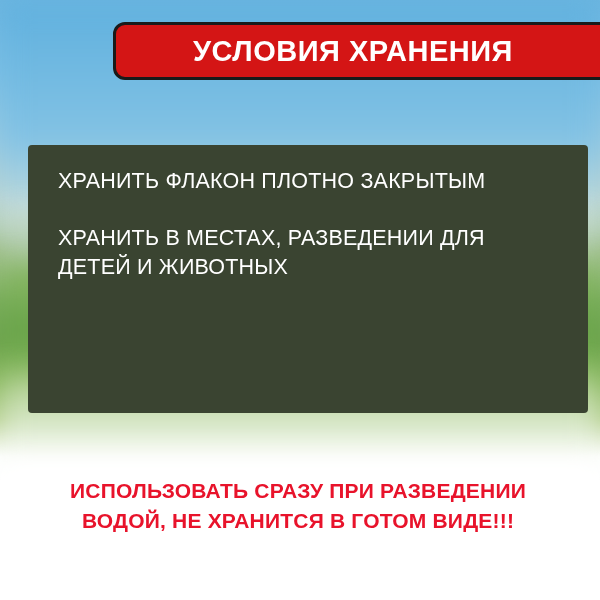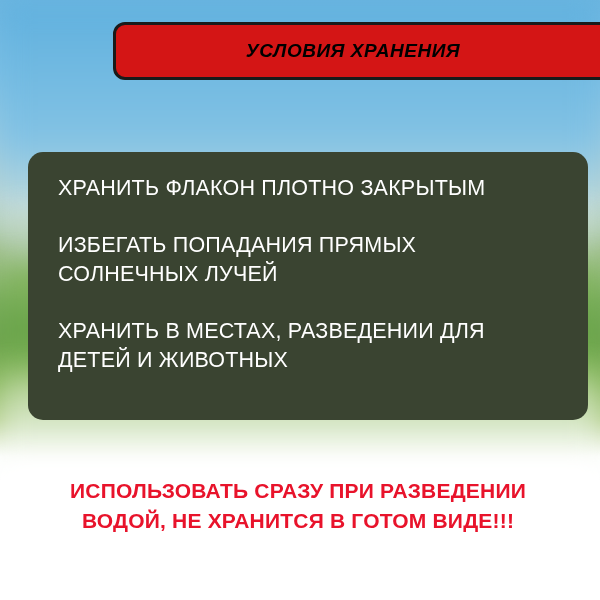--- a/index.html
+++ b/index.html
@@ -76,38 +76,37 @@
     background: #d41515;
     border: 3px solid #1a1a1a;
     border-radius: 12px;
     box-sizing: border-box;
     display: flex;
     align-items: center;
     justify-content: center;
     overflow: hidden;
   }
   #title-text {
-    color: #000000;
-    font-size: 19px;
+    color: #ffffff;
+    font-size: 29px;
     font-weight: bold;
     letter-spacing: 0.5px;
     white-space: nowrap;
     margin-left: -40px;
-    font-style: italic;
   }
 
   
   #panel {
     position: absolute;
     left: 28px;
-    top: 152px;
+    top: 145px;
     width: 560px;
     height: 268px;
     background: #3a4431;
-    border-radius: 15px;
+    border-radius: 4px;
     box-sizing: border-box;
     padding: 22px 0 0 0;
   }
   .panel-item {
     color: #ffffff;
     font-size: 21.5px;
     font-weight: normal;
     line-height: 1.35;
     padding: 0 30px;
     margin-bottom: 28px;
@@ -143,22 +142,20 @@
   <div class="band band-field"></div>
   <div class="band band-fade"></div>
   <div class="band band-white"></div>
 
   <div id="title-bar">
     <span id="title-text">УСЛОВИЯ ХРАНЕНИЯ</span>
   </div>
 
   <div id="panel">
     <div class="panel-item">ХРАНИТЬ ФЛАКОН ПЛОТНО ЗАКРЫТЫМ</div>
-    <div class="panel-item">ИЗБЕГАТЬ ПОПАДАНИЯ ПРЯМЫХ
-СОЛНЕЧНЫХ  ЛУЧЕЙ</div>
     <div class="panel-item">ХРАНИТЬ В  МЕСТАХ, РАЗВЕДЕНИИ  ДЛЯ
 ДЕТЕЙ И ЖИВОТНЫХ</div>
   </div>
 
   <div id="warning">ИСПОЛЬЗОВАТЬ СРАЗУ  ПРИ РАЗВЕДЕНИИ
 ВОДОЙ,  НЕ  ХРАНИТСЯ В ГОТОМ ВИДЕ!!!</div>
 
 </div>
 
 </body></html>

